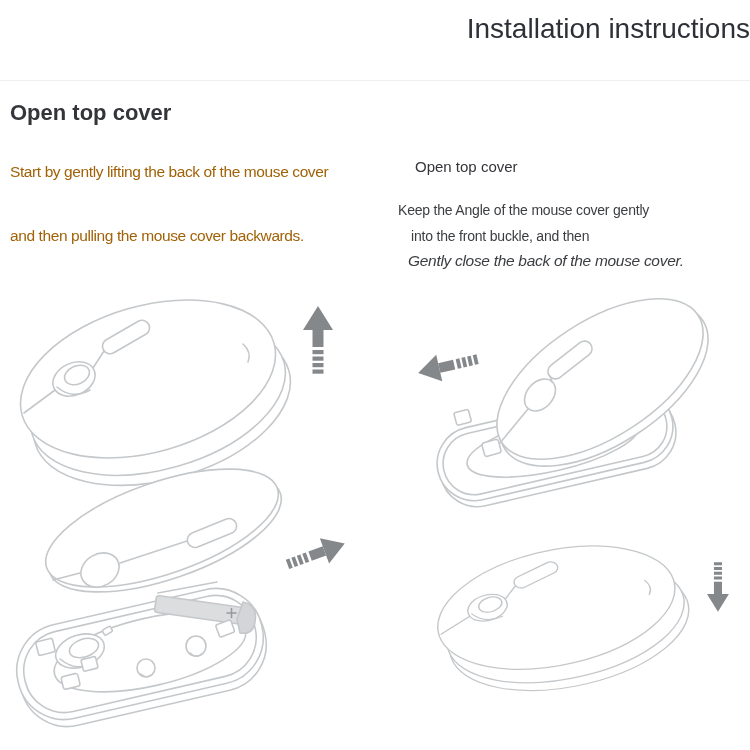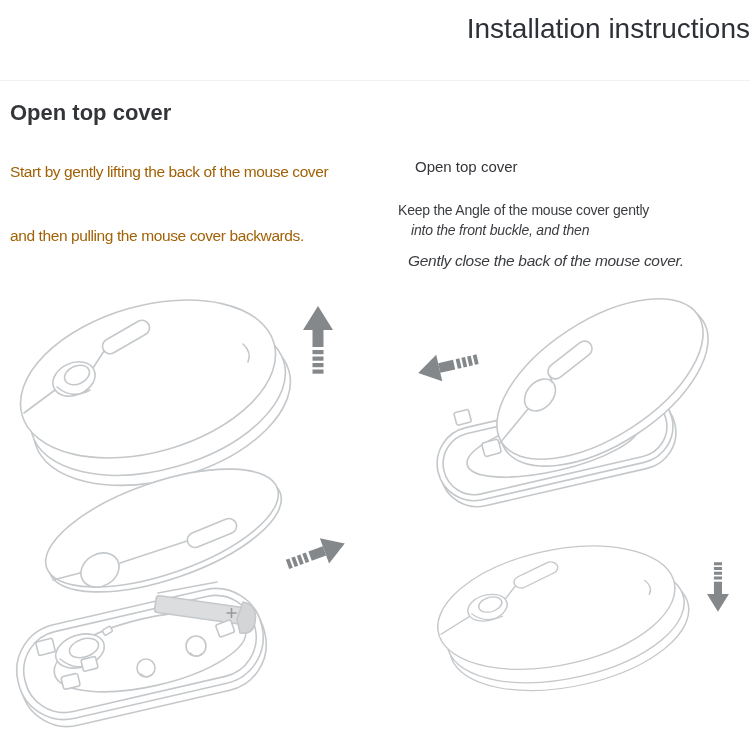--- a/index.html
+++ b/index.html
@@ -15,21 +15,21 @@
     font-size:28px;font-weight:400;color:#2d3036;letter-spacing:0px;
   }
   .divider{top:80px;left:0;width:750px;height:1px;background:#f0f0f1;}
   .open-heading{top:100px;left:10px;font-size:22px;font-weight:700;color:#333539;text-align:right;}
   .open-line{left:10px;font-size:15.5px;font-weight:400;color:#a16207;letter-spacing:-0.4px;}
   #open-l1{top:163px;}
   #open-l2{top:201px;margin-top:26px;}
   .close-heading{top:158px;left:415px;font-size:15px;font-weight:400;color:#333539;}
   .close-line{font-size:14px;font-weight:400;color:#3b3d41;letter-spacing:-0.2px;}
   #close-l1{top:202px;left:398px;}
-  #close-l2{top:222px;left:411px;font-style:italic;}
+  #close-l2{top:228px;left:411px;}
   #close-l3{top:252px;left:408px;font-size:15.5px;letter-spacing:-0.3px;font-style:italic;}
   svg.fig{position:absolute;overflow:visible;}
   .lineart{stroke:#c5c8cb;stroke-width:1.6;fill:#ffffff;stroke-linejoin:round;stroke-linecap:round;}
   .lineart .nofill{fill:none;}
   .arrow{fill:#85888b;stroke:none;}
 </style>
 </head>
 <body>
 
 <div class="abs title">Installation instructions</div>

